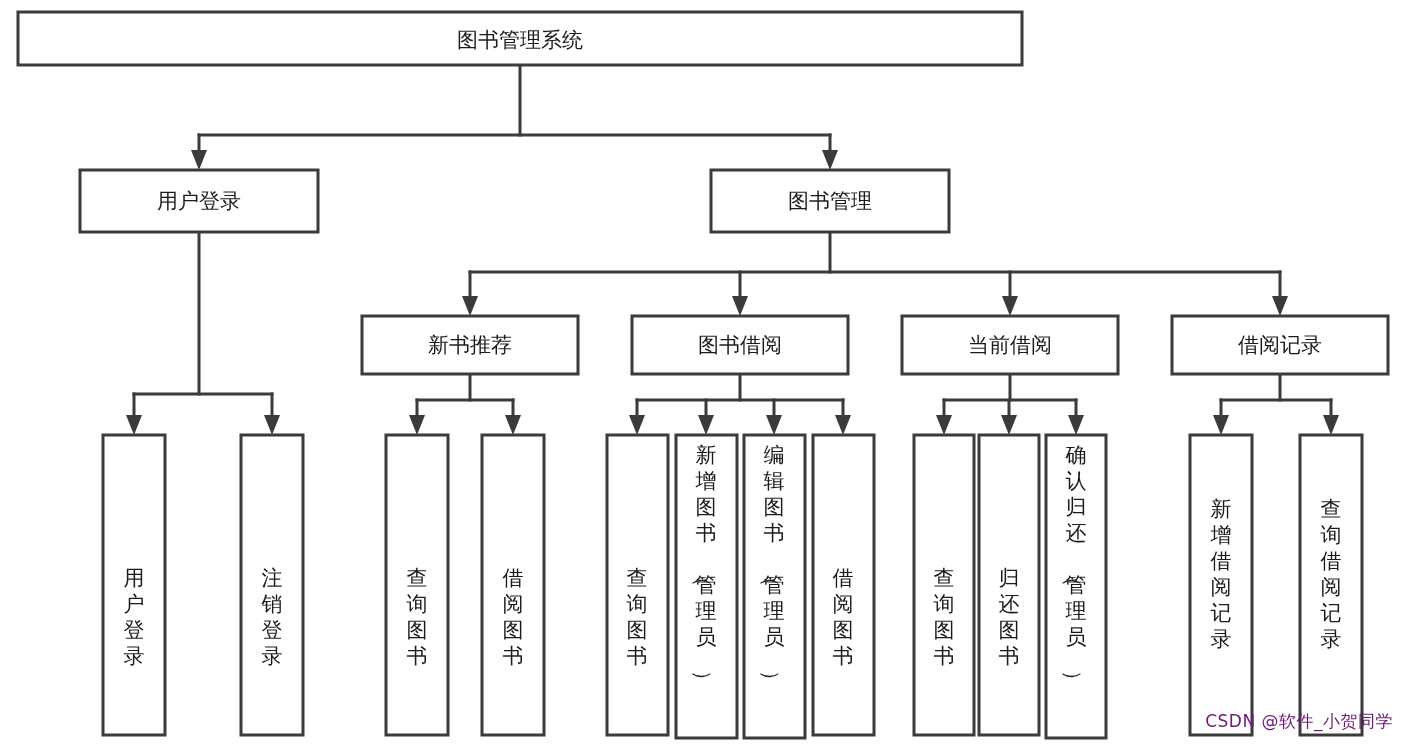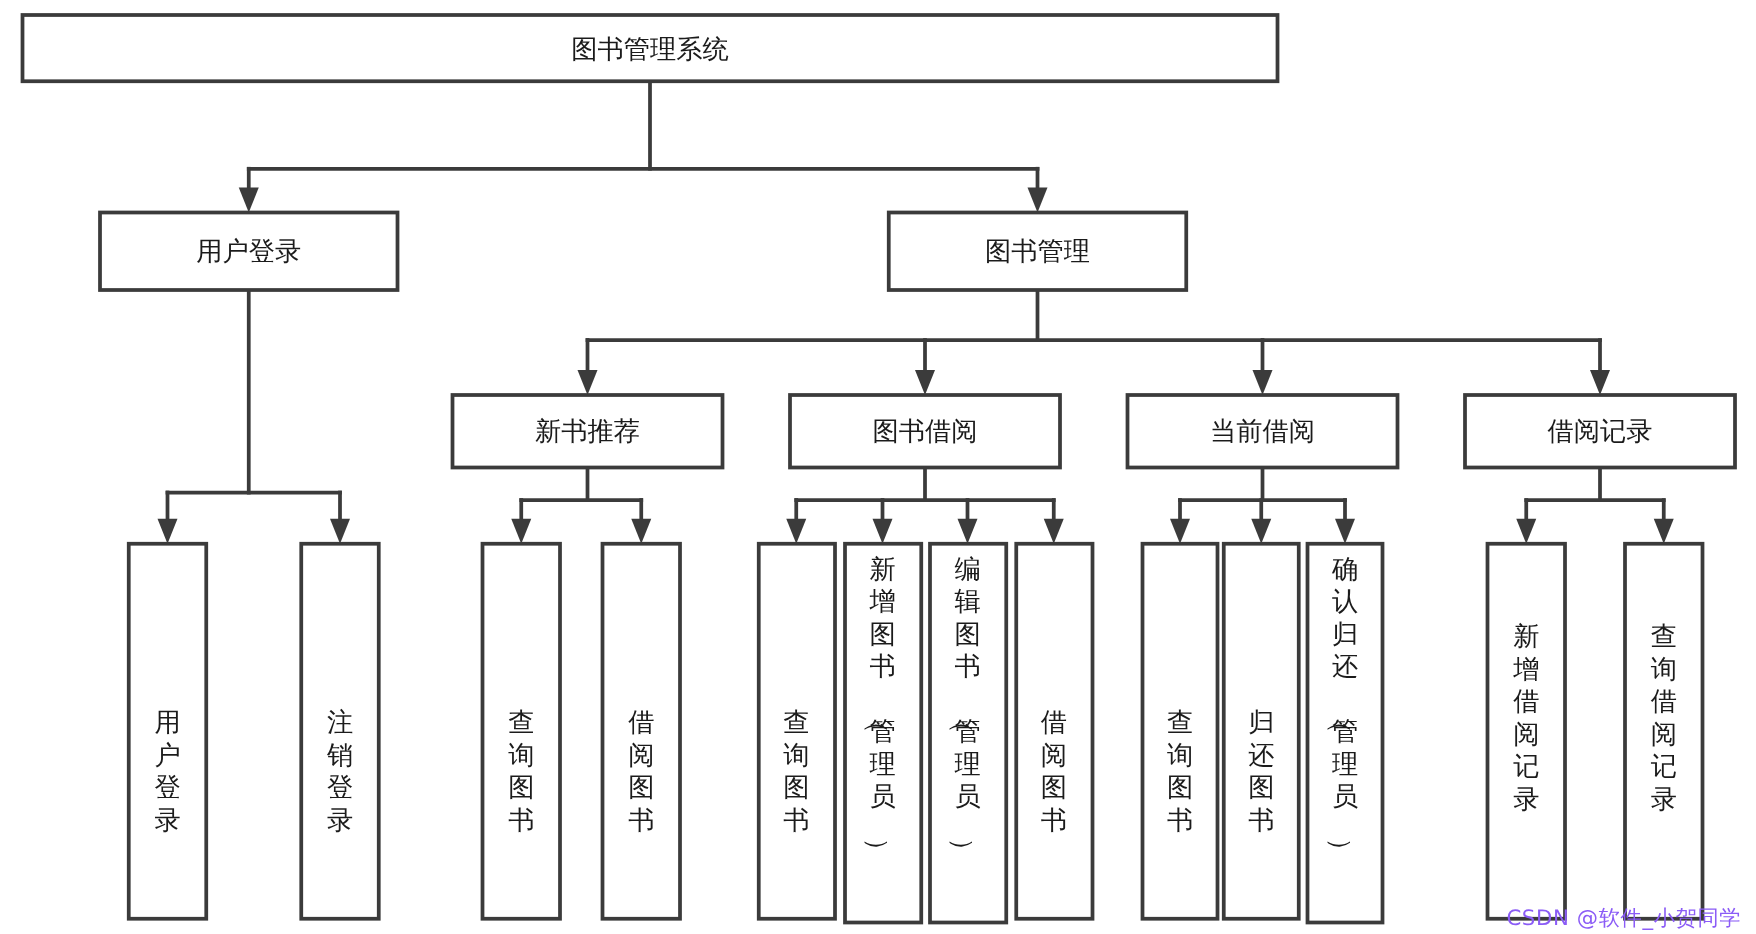--- a/index.html
+++ b/index.html
@@ -50,24 +50,24 @@
   }
   .node-label-v {
     font-family: "DejaVu Sans", "Liberation Sans", sans-serif;
     font-size: 21px;
     fill: #1b1b1b;
     text-anchor: middle;
   }
   .watermark {
     position: absolute;
     right: 12px;
-    bottom: 1px;
+    bottom: 14px;
     font-family: "DejaVu Sans", "Liberation Sans", sans-serif;
     font-size: 17px;
-    color: #8b5cf6;
+    color: #701a75;
     letter-spacing: 0.5px;
     white-space: nowrap;
     user-select: none;
   }
 </style>
 </head>
 <body>
 
 <div id="diagram-root">
 

